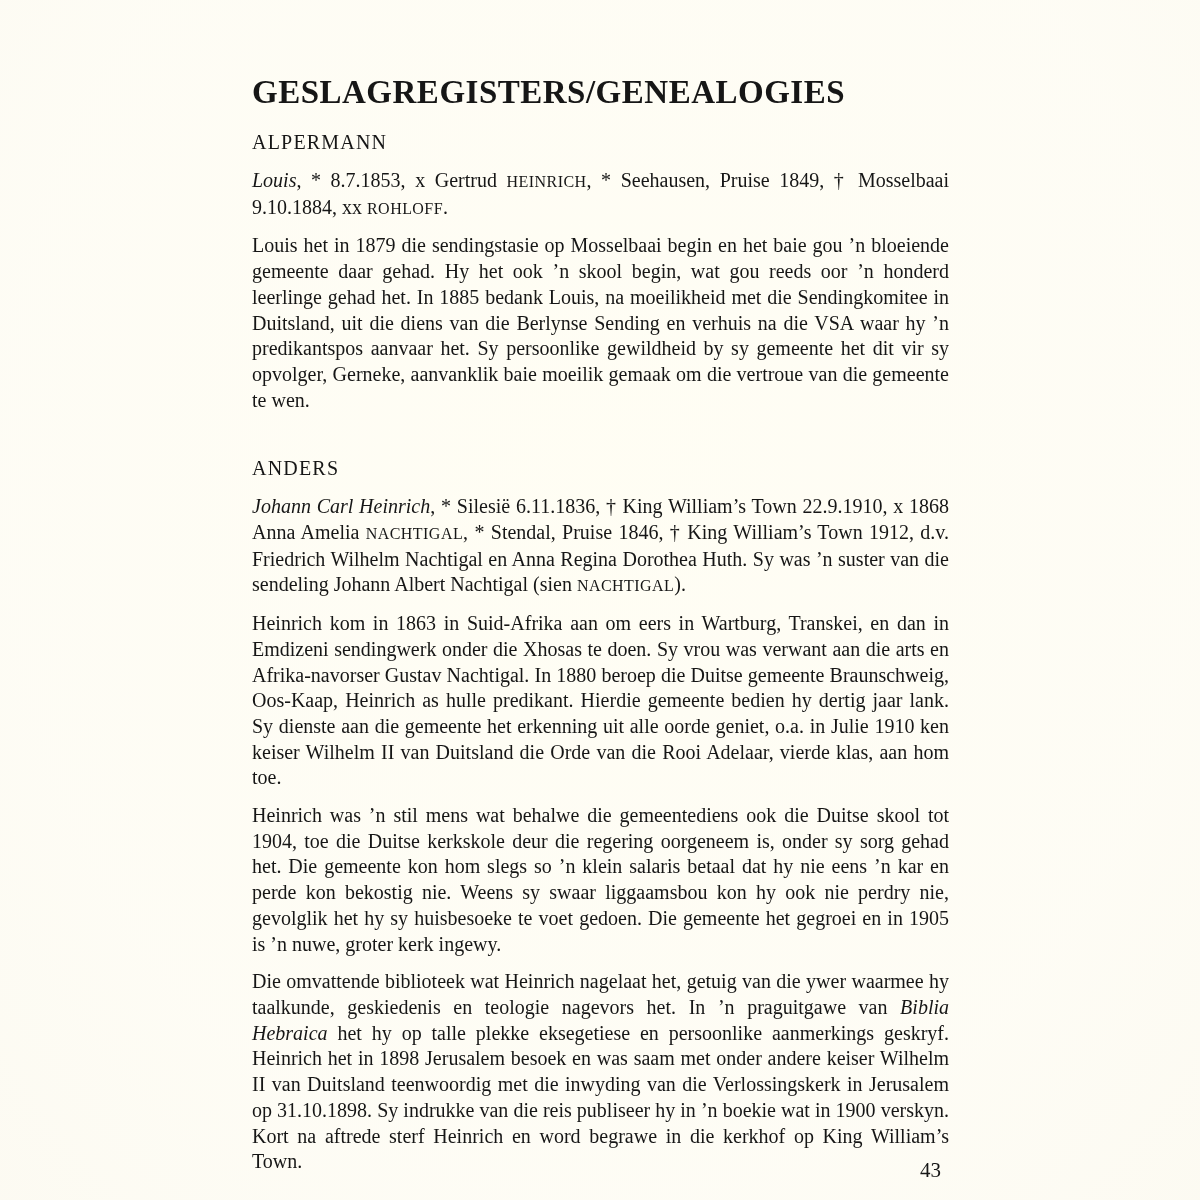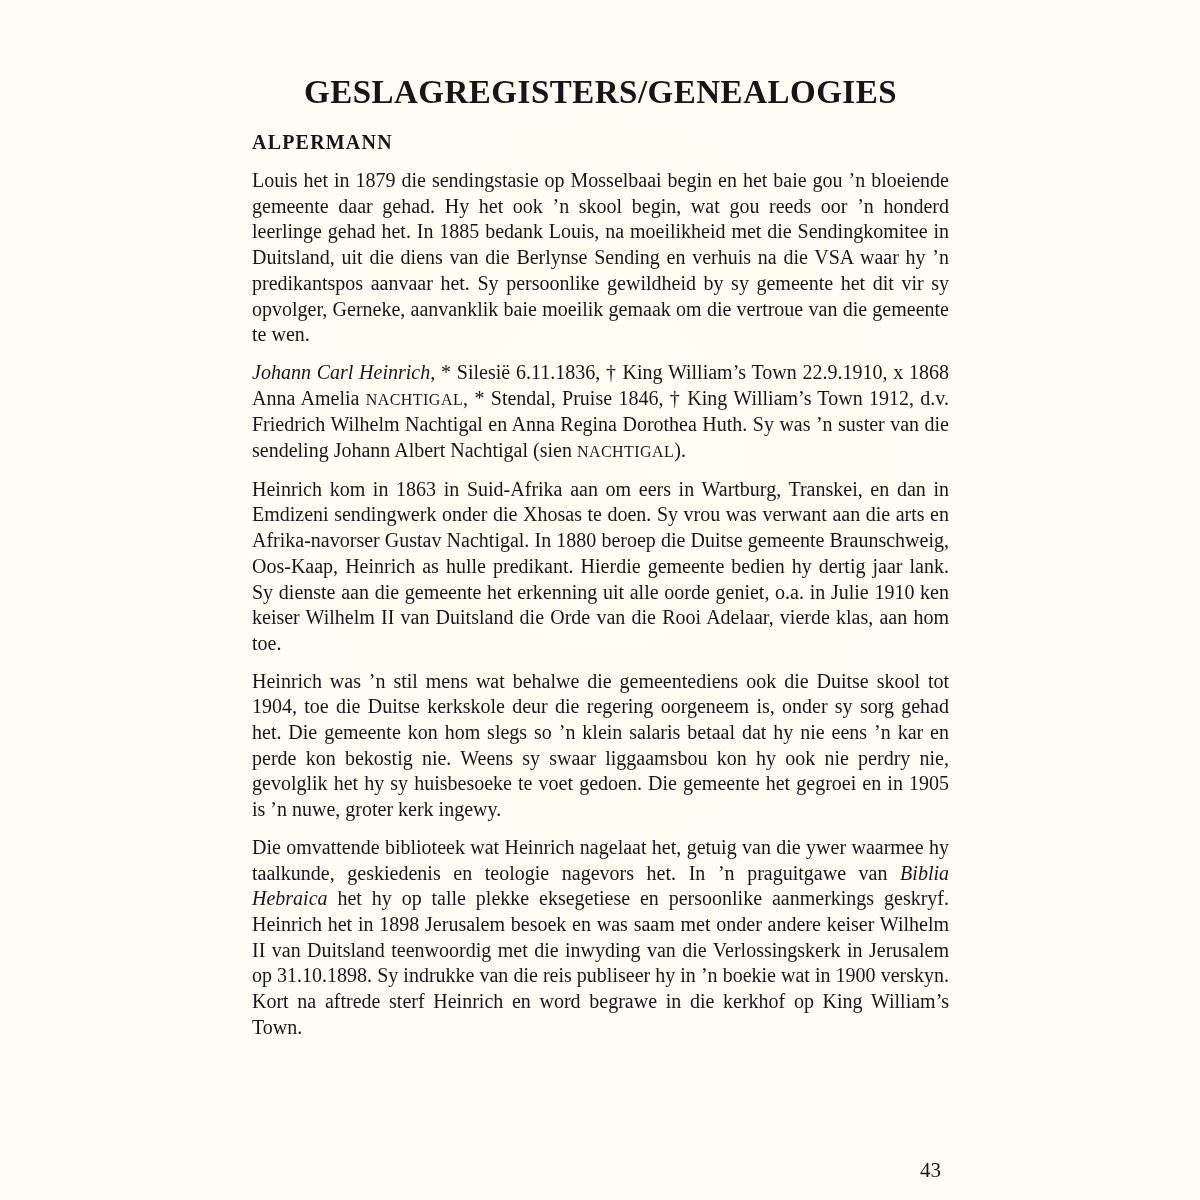--- a/index.html
+++ b/index.html
@@ -21,35 +21,35 @@
     inset: 0;
     background:
       radial-gradient(ellipse at 50% 40%, rgba(255,253,240,0.55) 0%, rgba(250,247,235,0.25) 70%, rgba(246,242,228,0.30) 100%);
     pointer-events: none;
   }
   .page-title {
     position: absolute;
     top: 52px;
     left: 252px;
     width: 697px;
-    text-align: center;
+    text-align: left;
     font-size: 33px;
     font-weight: bold;
     letter-spacing: 0.5px;
     white-space: nowrap;
   }
   .content {
     position: absolute;
     top: 131px;
     left: 252px;
     width: 697px;
   }
   .section-heading {
     font-size: 20px;
-    font-weight: bold;
+    font-weight: normal;
     letter-spacing: 1.2px;
     margin: 0 0 14px 0;
   }
   .section-heading.not-first {
     margin-top: 44px;
   }
   p.entry, p.para {
     font-size: 20px;
     line-height: 25.7px;
     text-align: justify;
@@ -67,20 +67,22 @@
 </style>
 </head>
 <body>
 
 <div class="scan-tint"></div>
 
 <h1 class="page-title">GESLAGREGISTERS/GENEALOGIES</h1>
 
 <div class="content">
     <h2 class="section-heading">ALPERMANN</h2>
+    <p class="entry"><span class="i">Louis</span><span>, * 8.7.1853, x Gertrud </span><span class="sc">HEINRICH</span><span>, * Seehausen, Pruise 1849, † Mosselbaai 9.10.1884, xx </span><span class="sc">ROHLOFF</span><span>.</span></p>
     <p class="para"><span>Louis het in 1879 die sendingstasie op Mosselbaai begin en het baie gou ’n bloeiende gemeente daar gehad. Hy het ook ’n skool begin, wat gou reeds oor ’n honderd leerlinge gehad het. In 1885 bedank Louis, na moeilikheid met die Sendingkomitee in Duitsland, uit die diens van die Berlynse Sending en verhuis na die VSA waar hy ’n predikantspos aanvaar het. Sy persoonlike gewildheid by sy gemeente het dit vir sy opvolger, Gerneke, aanvanklik baie moeilik gemaak om die vertroue van die gemeente te wen.</span></p>
+    <h2 class="section-heading not-first">ANDERS</h2>
     <p class="entry"><span class="i">Johann Carl Heinrich</span><span>, * Silesië 6.11.1836, † King William’s Town 22.9.1910, x 1868 Anna Amelia </span><span class="sc">NACHTIGAL</span><span>, * Stendal, Pruise 1846, † King William’s Town 1912, d.v. Friedrich Wilhelm Nachtigal en Anna Regina Dorothea Huth. Sy was ’n suster van die sendeling Johann Albert Nachtigal (sien </span><span class="sc">NACHTIGAL</span><span>).</span></p>
     <p class="para"><span>Heinrich kom in 1863 in Suid-Afrika aan om eers in Wartburg, Transkei, en dan in Emdizeni sendingwerk onder die Xhosas te doen. Sy vrou was verwant aan die arts en Afrika-navorser Gustav Nachtigal. In 1880 beroep die Duitse gemeente Braunschweig, Oos-Kaap, Heinrich as hulle predikant. Hierdie gemeente bedien hy dertig jaar lank. Sy dienste aan die gemeente het erkenning uit alle oorde geniet, o.a. in Julie 1910 ken keiser Wilhelm II van Duitsland die Orde van die Rooi Adelaar, vierde klas, aan hom toe.</span></p>
     <p class="para"><span>Heinrich was ’n stil mens wat behalwe die gemeentediens ook die Duitse skool tot 1904, toe die Duitse kerkskole deur die regering oorgeneem is, onder sy sorg gehad het. Die gemeente kon hom slegs so ’n klein salaris betaal dat hy nie eens ’n kar en perde kon bekostig nie. Weens sy swaar liggaamsbou kon hy ook nie perdry nie, gevolglik het hy sy huisbesoeke te voet gedoen. Die gemeente het gegroei en in 1905 is ’n nuwe, groter kerk ingewy.</span></p>
     <p class="para"><span>Die omvattende biblioteek wat Heinrich nagelaat het, getuig van die ywer waarmee hy taalkunde, geskiedenis en teologie nagevors het. In ’n praguitgawe van </span><span class="i">Biblia Hebraica</span><span> het hy op talle plekke eksegetiese en persoonlike aanmerkings geskryf. Heinrich het in 1898 Jerusalem besoek en was saam met onder andere keiser Wilhelm II van Duitsland teenwoordig met die inwyding van die Verlossingskerk in Jerusalem op 31.10.1898. Sy indrukke van die reis publiseer hy in ’n boekie wat in 1900 verskyn. Kort na aftrede sterf Heinrich en word begrawe in die kerkhof op King William’s Town.</span></p>
   </div>
 
 <div class="page-number">43</div>
 
 </body></html>

